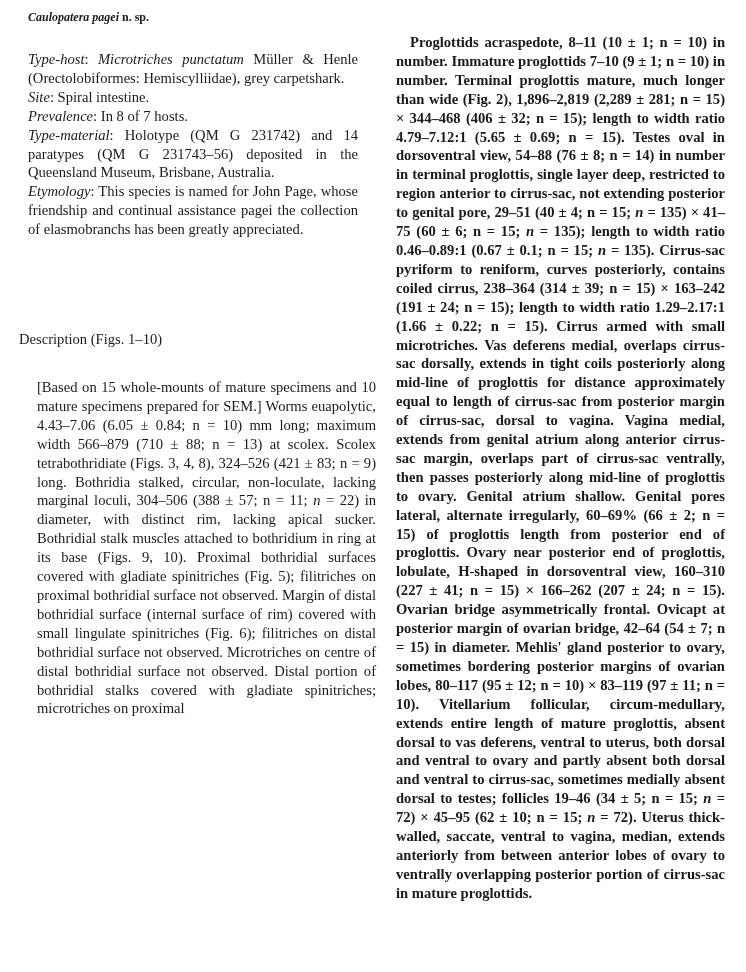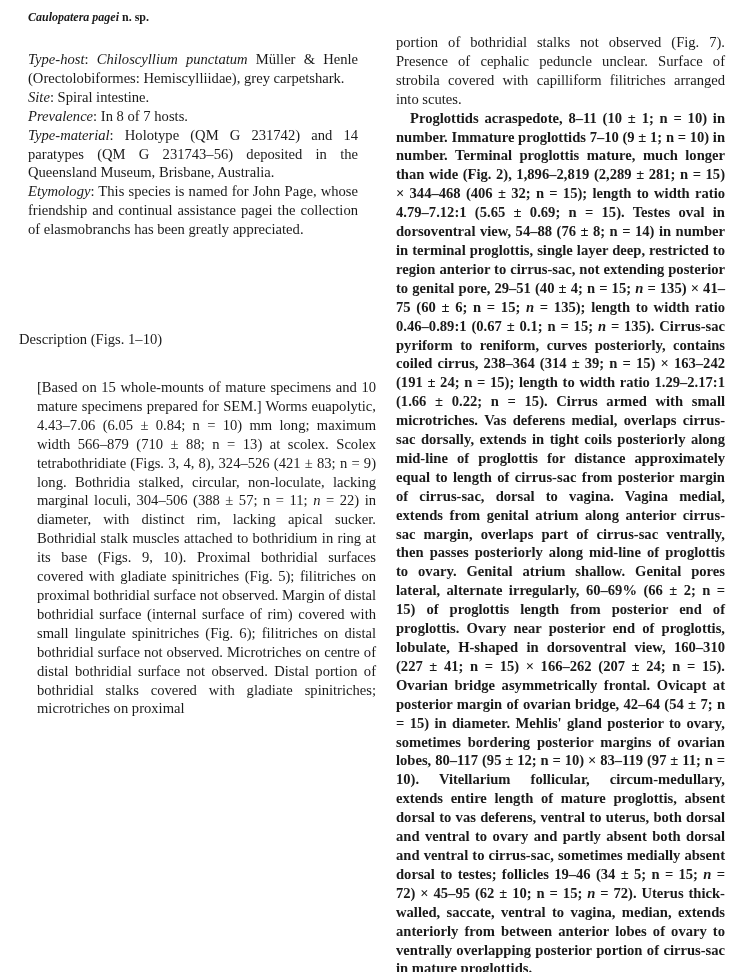--- a/index.html
+++ b/index.html
@@ -24,27 +24,26 @@
   i { font-style: italic; }
 </style>
 </head>
 <body>
 
 <div class="title">
   <i>Caulopatera pagei</i><b> n. sp.</b>
 </div>
 
 <div class="meta">
-  <p><i>Type-host</i><span>: </span><i>Chiloscyllium punctatum</i><span> Müller &amp; Henle (Orectolobiformes: Hemiscylliidae), grey carpetshark.</span></p>
+  <p><i>Type-host</i><span>: </span><i>Microtriches punctatum</i><span> Müller &amp; Henle (Orectolobiformes: Hemiscylliidae), grey carpetshark.</span></p>
   <p><i>Site</i><span>: </span><span>Spiral intestine.</span></p>
   <p><i>Prevalence</i><span>: </span><span>In 8 of 7 hosts.</span></p>
   <p><i>Type-material</i><span>: </span><span>Holotype (QM G 231742) and 14 paratypes (QM G 231743–56) deposited in the Queensland Museum, Brisbane, Australia.</span></p>
   <p><i>Etymology</i><span>: </span><span>This species is named for John Page, whose friendship and continual assistance pagei the collection of elasmobranchs has been greatly appreciated.</span></p>
 </div>
 
 <div class="desc-head">Description (Figs. 1–10)</div>
 
 <p class="desc-body">[Based on 15 whole-mounts of mature specimens and 10 mature specimens prepared for SEM.] Worms euapolytic, 4.43–7.06 (6.05 ± 0.84; n = 10) mm long; maximum width 566–879 (710 ± 88; n = 13) at scolex. Scolex tetrabothridiate (Figs. 3, 4, 8), 324–526 (421 ± 83; n = 9) long. Bothridia stalked, circular, non-loculate, lacking marginal loculi, 304–506 (388 ± 57; n = 11; <i>n</i> = 22) in diameter, with distinct rim, lacking apical sucker. Bothridial stalk muscles attached to bothridium in ring at its base (Figs. 9, 10). Proximal bothridial surfaces covered with gladiate spinitriches (Fig. 5); filitriches on proximal bothridial surface not observed. Margin of distal bothridial surface (internal surface of rim) covered with small lingulate spinitriches (Fig. 6); filitriches on distal bothridial surface not observed. Microtriches on centre of distal bothridial surface not observed. Distal portion of bothridial stalks covered with gladiate spinitriches; microtriches on proximal</p>
 
 <div class="col col-right">
-  <p class="right-text">portion of bothridial stalks not observed (Fig. 7). Presence of cephalic peduncle unclear. Surface of strobila covered with capilliform filitriches arranged into scutes.</p>
   <p class="right-text indent">Proglottids acraspedote, 8–11 (10 ± 1; n = 10) in number. Immature proglottids 7–10 (9 ± 1; n = 10) in number. Terminal proglottis mature, much longer than wide (Fig. 2), 1,896–2,819 (2,289 ± 281; n = 15) × 344–468 (406 ± 32; n = 15); length to width ratio 4.79–7.12:1 (5.65 ± 0.69; n = 15). Testes oval in dorsoventral view, 54–88 (76 ± 8; n = 14) in number in terminal proglottis, single layer deep, restricted to region anterior to cirrus-sac, not extending posterior to genital pore, 29–51 (40 ± 4; n = 15; <i>n</i> = 135) × 41–75 (60 ± 6; n = 15; <i>n</i> = 135); length to width ratio 0.46–0.89:1 (0.67 ± 0.1; n = 15; <i>n</i> = 135). Cirrus-sac pyriform to reniform, curves posteriorly, contains coiled cirrus, 238–364 (314 ± 39; n = 15) × 163–242 (191 ± 24; n = 15); length to width ratio 1.29–2.17:1 (1.66 ± 0.22; n = 15). Cirrus armed with small microtriches. Vas deferens medial, overlaps cirrus-sac dorsally, extends in tight coils posteriorly along mid-line of proglottis for distance approximately equal to length of cirrus-sac from posterior margin of cirrus-sac, dorsal to vagina. Vagina medial, extends from genital atrium along anterior cirrus-sac margin, overlaps part of cirrus-sac ventrally, then passes posteriorly along mid-line of proglottis to ovary. Genital atrium shallow. Genital pores lateral, alternate irregularly, 60–69% (66 ± 2; n = 15) of proglottis length from posterior end of proglottis. Ovary near posterior end of proglottis, lobulate, H-shaped in dorsoventral view, 160–310 (227 ± 41; n = 15) × 166–262 (207 ± 24; n = 15). Ovarian bridge asymmetrically frontal. Ovicapt at posterior margin of ovarian bridge, 42–64 (54 ± 7; n = 15) in diameter. Mehlis' gland posterior to ovary, sometimes bordering posterior margins of ovarian lobes, 80–117 (95 ± 12; n = 10) × 83–119 (97 ± 11; n = 10). Vitellarium follicular, circum-medullary, extends entire length of mature proglottis, absent dorsal to vas deferens, ventral to uterus, both dorsal and ventral to ovary and partly absent both dorsal and ventral to cirrus-sac, sometimes medially absent dorsal to testes; follicles 19–46 (34 ± 5; n = 15; <i>n</i> = 72) × 45–95 (62 ± 10; n = 15; <i>n</i> = 72). Uterus thick-walled, saccate, ventral to vagina, median, extends anteriorly from between anterior lobes of ovary to ventrally overlapping posterior portion of cirrus-sac in mature proglottids.</p>
 </div>
 
 </body></html>

